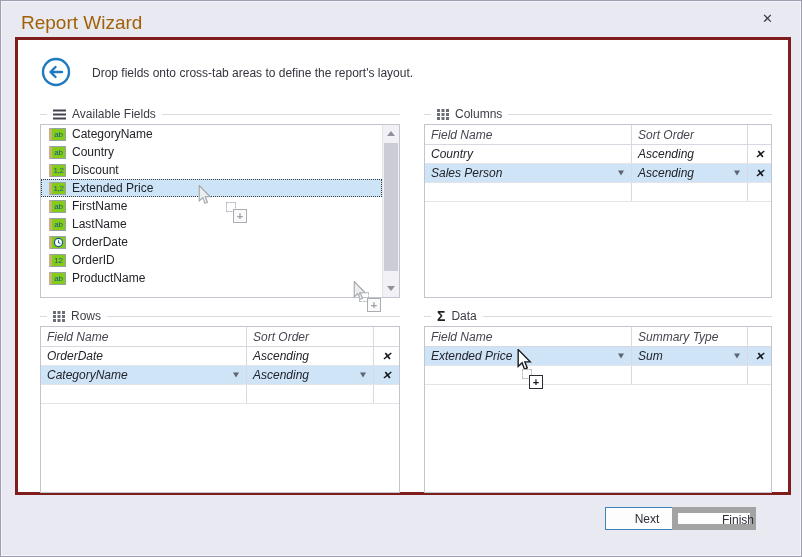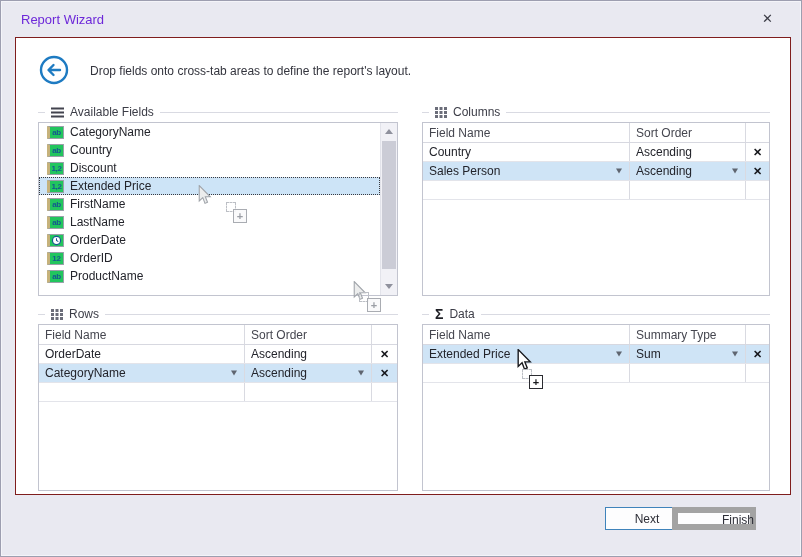--- a/index.html
+++ b/index.html
@@ -4,26 +4,26 @@
 <style>
   * { box-sizing: border-box; margin: 0; padding: 0; }
   html,body { width:802px; height:557px; }
   body { font-family:"Liberation Sans", sans-serif; background:#cfd0da; }
 
   .dialog { position:relative; width:802px; height:557px; background:#e9e9f1;
             border:1px solid #9d9eb0; box-shadow:inset 0 0 0 1px #f4f4f9; overflow:hidden; }
 
   
   .titlebar { position:absolute; left:0; top:0; width:100%; height:36px; }
-  .title { position:absolute; left:20px; top:11px; font-size:13px; color:#6d28d9; }
+  .title { position:absolute; left:20px; top:11px; font-size:19px; color:#a16207; }
   .close { position:absolute; right:28px; top:10px; font-size:13px; color:#3a3b45; cursor:default; }
 
   
   .panel { position:absolute; left:14px; top:36px; width:776px; height:458px;
-           background:#ffffff; border:1px solid #7f1d1d;padding-left:20px; }
+           background:#ffffff; border:3px solid #7f1d1d;padding-left:20px; }
 
   
   .back { position:absolute; left:22px; top:16px; width:32px; height:32px; }
   .instr-text { position:absolute; left:74px; top:26px; font-size:12px; color:#33343d; }
 
   
   .group { position:absolute; }
   .g-af   { left:22px;  top:64px;  width:360px; height:194px; }
   .g-cols { left:406px; top:64px;  width:348px; height:194px; }
   .g-rows { left:22px;  top:266px; width:360px; height:187px;text-align:right; }
@@ -36,41 +36,41 @@
   .sigma { font-size:14px; font-weight:bold; color:#1f2026; line-height:12px; }
 
   .gbody { position:absolute; left:0; top:20px; right:0; bottom:0;
            background:#fff; border:1px solid #c2c4cf; }
 
   
   .listbox { position:relative; width:100%; height:100%; overflow:hidden; }
   .litem { display:flex; align-items:center; height:18px; padding-left:8px; gap:6px; width:341px; }
   .litem.sel { background:#cde4f7; outline:1px dotted #3a3b40; outline-offset:-1px; }
   .llabel { font-size:12px; color:#23242b; white-space:nowrap; }
-  .fico { flex:0 0 17px; width:17px; height:13px; background:#22c55e;
+  .fico { flex:0 0 17px; width:17px; height:13px; background:#84cc16;
           border:1px solid #99a0a9; border-left:3px solid #c6b27b; border-radius:1px;
-          color:#14588f; font-size:8px; font-weight:bold; line-height:11px;
+          color:#14588f; font-size:8px; font-weight:normal; line-height:11px;
           text-align:center; letter-spacing:-0.3px; }
   .fico.clockbox { line-height:10px; }
 
   
   .vscroll { position:absolute; right:0; top:0; width:17px; height:100%;
              background:#f1f1f6; border-left:1px solid #e2e3ea; }
   .sbtn { position:absolute; left:0; width:16px; height:17px; display:flex;
           align-items:center; justify-content:center; background:#f1f1f6; }
   .sbtn.up { top:0; } .sbtn.down { bottom:0; }
   .sthumb { position:absolute; left:1px; top:18px; width:14px; height:128px;
             background:#cbccd6; }
   .tri-up   { width:0; height:0; border-left:4px solid transparent; border-right:4px solid transparent;
               border-bottom:5px solid #8f919d; }
   .tri-down { width:0; height:0; border-left:4px solid transparent; border-right:4px solid transparent;
               border-top:5px solid #8f919d; }
 
   
-  .tbl { width:100%; height:100%; font-size:12px; }
+  .tbl { width:100%; height:100%; font-size:12px;font-style:italic; }
   .trow { display:grid; height:19px; border-bottom:1px solid #e3e4ea; }
   .g-cols .trow, .g-data .trow { grid-template-columns:207px 1fr 23px; }
   .g-rows .trow { grid-template-columns:206px 1fr 25px; }
   .trow.thead { height:20px; border-bottom:1px solid #d7d8e0; }
   .tc { position:relative; display:flex; align-items:center; padding:0 6px;
         border-right:1px solid #d9dae1; overflow:hidden; white-space:nowrap; color:#23242b; }
   .tc:last-child { border-right:none; justify-content:center; padding:0; }
   .thead .tc { color:#45464f; }
   .trow.sel { background:#cfe4f6; }
   .dd { position:absolute; right:7px; top:50%; transform:translateY(-50%); display:flex; }

